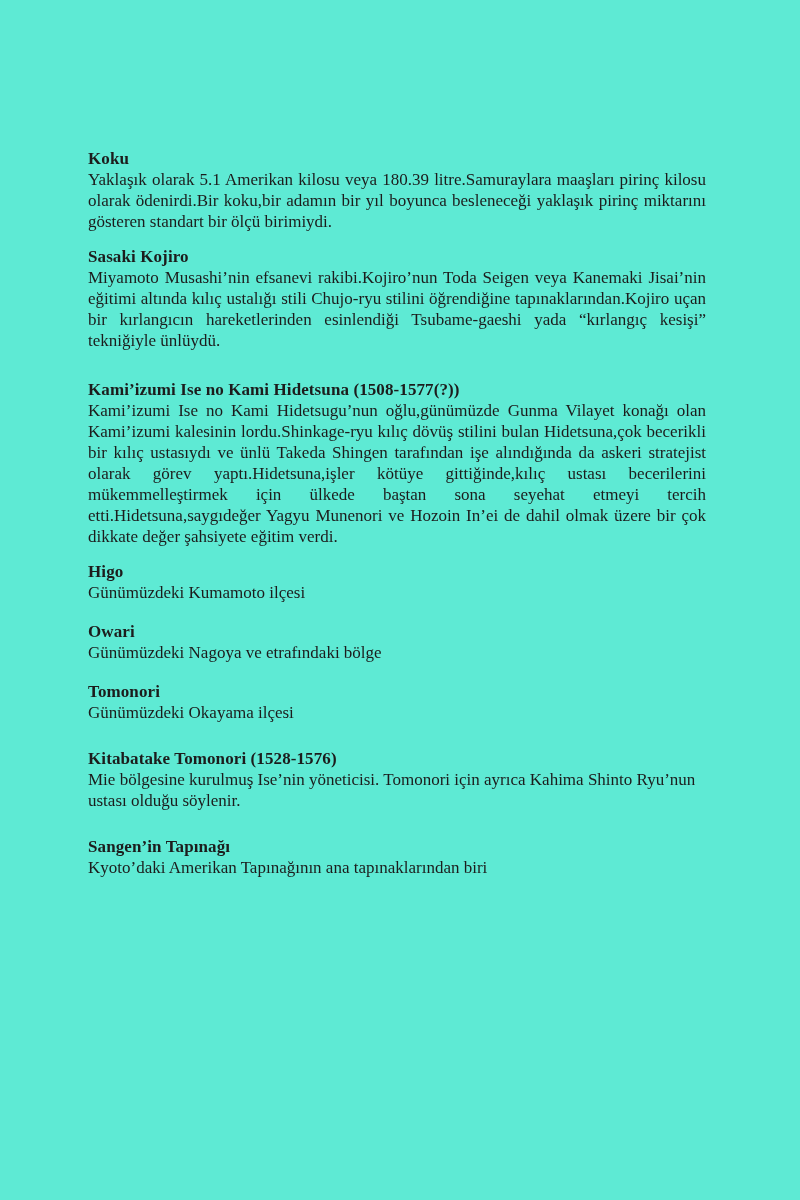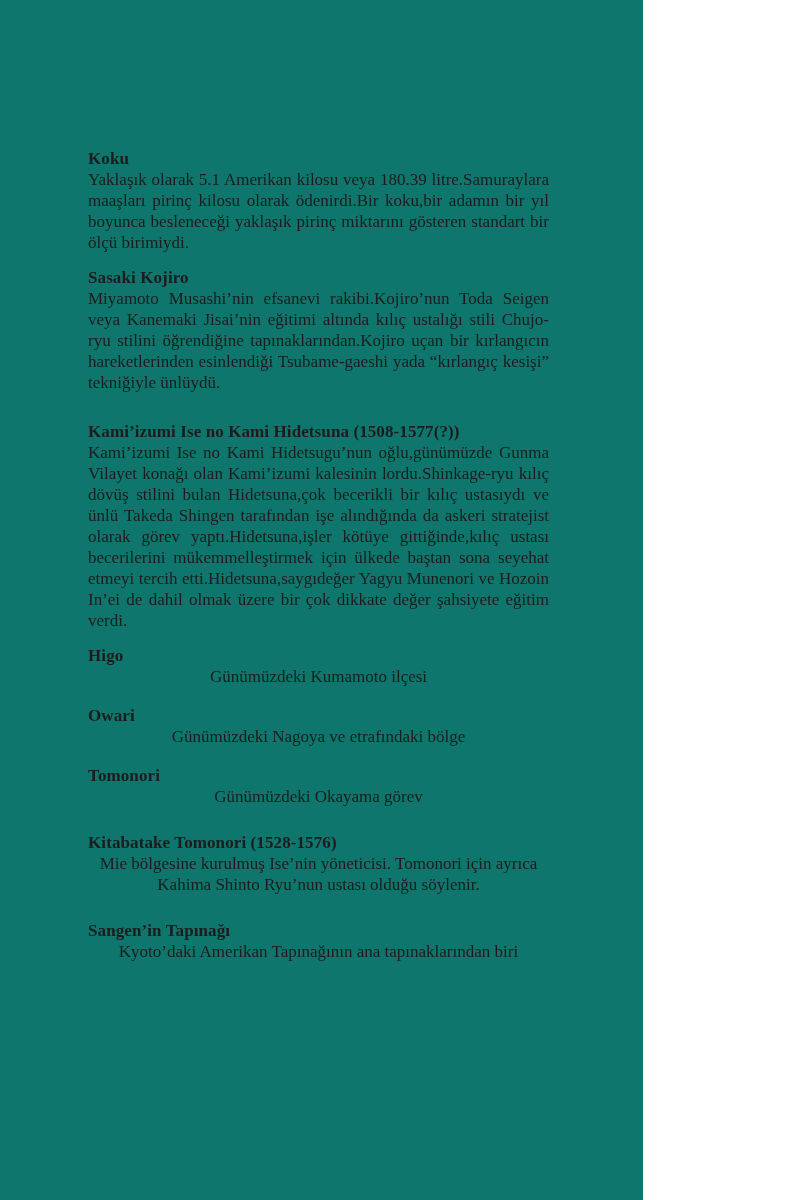--- a/index.html
+++ b/index.html
@@ -9,37 +9,36 @@
   }
   body {
     width: 800px;
     height: 1200px;
     overflow: hidden;
     font-family: "Liberation Serif", "DejaVu Serif", serif;
     color: #1c1c1c;
   }
   .page {
     box-sizing: border-box;
-    width: 643px;
+    width: 800px;
     height: 1200px;
     padding: 148px 94px 0 88px;
-    background: #0f766e;
+    background: #5eead4;
   }
   .entry {
     font-size: 17px;
     line-height: 21px;
   }
   .entry .heading {
     font-weight: bold;
     margin: 0;
     letter-spacing: 0.1px;
   }
   .entry .body {
     margin: 0;
-    text-align: center;
   }
   .entry .body.justify {
     text-align: justify;
   }
   
   .gap-sm  { margin-top: 14px; }
   .gap-md  { margin-top: 18px; }
   .gap-lg  { margin-top: 25px; }
   .gap-xl  { margin-top: 28px; }
 </style>
@@ -68,21 +67,21 @@
     <p class="body">Günümüzdeki Kumamoto ilçesi</p>
   </section>
 
   <section class="entry gap-md">
     <div class="heading">Owari</div>
     <p class="body">Günümüzdeki Nagoya ve etrafındaki bölge</p>
   </section>
 
   <section class="entry gap-md">
     <div class="heading">Tomonori</div>
-    <p class="body">Günümüzdeki Okayama görev</p>
+    <p class="body">Günümüzdeki Okayama ilçesi</p>
   </section>
 
 
   <section class="entry gap-lg">
     <div class="heading">Kitabatake Tomonori (1528-1576)</div>
     <p class="body">Mie bölgesine kurulmuş Ise’nin yöneticisi. Tomonori için ayrıca Kahima Shinto Ryu’nun ustası olduğu söylenir.</p>
   </section>
 
   <section class="entry gap-lg">
     <div class="heading">Sangen’in Tapınağı</div>

